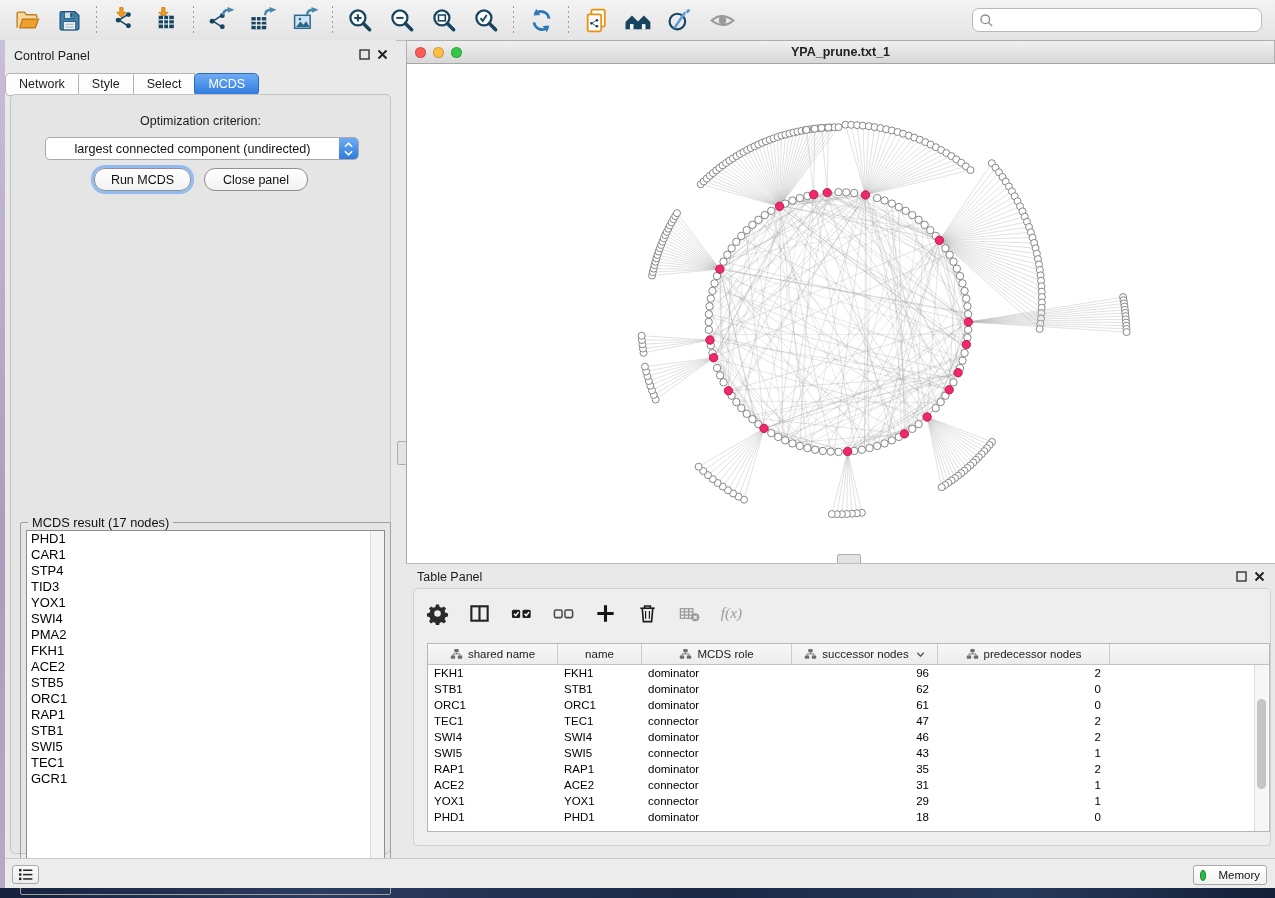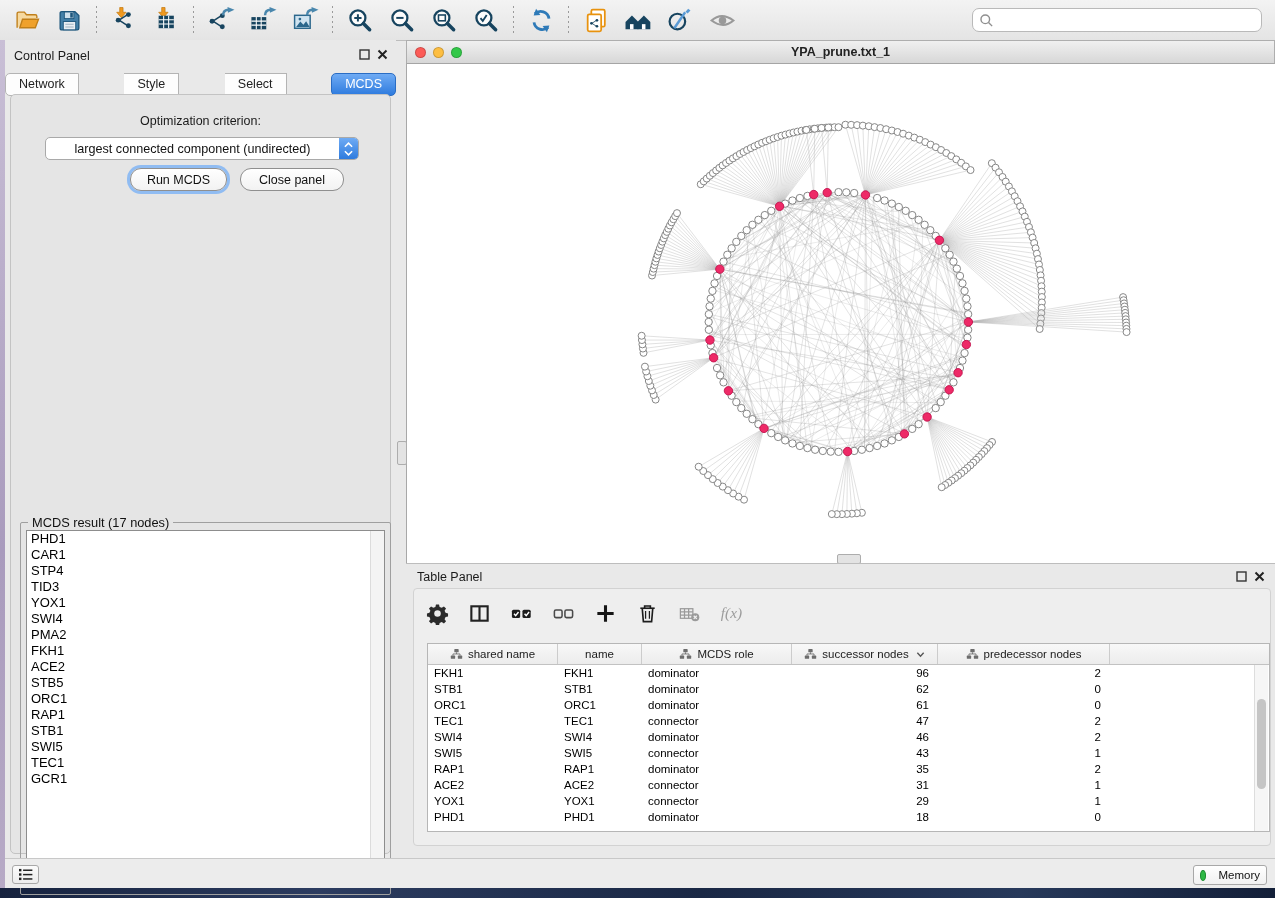--- a/index.html
+++ b/index.html
@@ -31,40 +31,40 @@
   #strip-bottom{left:0;top:888px;width:1275px;height:10px;
     background:linear-gradient(90deg,#16223e,#2c3c60 25%,#1a2845 55%,#27395b 80%,#131f38);}
 
   
   #control-panel{left:5px;top:40px;width:391px;height:818px;background:#e9e9e9;}
   .panel-title{font-size:12.5px;color:#1a1a1a;}
   #cp-title{left:9px;top:9px;}
   .win-btns{position:absolute;display:flex;gap:7px;align-items:center;}
   #cp-btns{right:8px;top:9px;}
   .win-btn svg{width:11px;height:11px;display:block;}
-  #cp-tabs{position:absolute;left:0;top:33px;width:100%;display:flex;justify-content:space-between;}
+  #cp-tabs{position:absolute;left:0;top:33px;width:100%;display:flex;justify-content:flex-start;}
   .cp-tab{height:21px;padding:0 13px;font-size:12.5px;line-height:21px;background:#fdfdfd;
     border:1px solid #b4b4b4;border-left:none;color:#222;}
   .cp-tab:first-child{border-left:1px solid #b4b4b4;border-radius:5px 0 0 5px;}
   .cp-tab:last-child{border-radius:0 5px 5px 0;}
   .cp-tab.active{background:linear-gradient(180deg,#6fabf4,#2e7bde);color:#fff;
     border:1px solid #2a6dc4;border-radius:5px;margin-left:-1px;}
   #cp-inner{left:5px;top:54px;width:379px;height:758px;background:#e5e5e5;
     border:1px solid #c3c3c3;border-radius:5px;}
   #opt-label{left:0;top:19px;width:100%;text-align:center;font-size:12.5px;}
   #criterion{left:34px;top:42px;width:314px;height:23px;background:#fff;
     border:1px solid #a9a9a9;border-radius:5px;display:flex;align-items:center;box-sizing:border-box;}
   #criterion-text{flex:1;text-align:center;font-size:12.6px;color:#111;}
   #criterion-stepper{width:19px;height:21px;border-radius:0 4px 4px 0;
     background:linear-gradient(180deg,#6fabf4,#2e7bde);display:flex;flex-direction:column;
     align-items:center;justify-content:center;gap:2px;}
   #criterion-stepper svg{width:9px;height:6px;display:block;}
   .btn{position:absolute;height:23px;background:linear-gradient(180deg,#ffffff,#f2f2f2);
     border:1px solid #8f8f8f;border-radius:11px;font-size:12.5px;color:#111;
-    display:flex;align-items:center;justify-content:center;margin-left:36px;}
+    display:flex;align-items:center;justify-content:center;}
   #run-btn{left:83px;top:73px;width:97px;box-shadow:0 0 0 3px rgba(122,178,245,.8);}
   #close-btn{left:193px;top:73px;width:104px;}
 
   #mcds-group{left:9px;top:427px;width:369px;height:371px;border:1px solid #9f9f9f;
     border-radius:2px;}
   #mcds-legend{position:absolute;left:7px;top:-8px;background:#e5e5e5;padding:0 4px;
     font-size:12.8px;color:#111;}
   #mcds-listbox{position:absolute;left:5px;top:7px;width:357px;height:356px;background:#fff;
     border:1px solid #8d8d8d;overflow:hidden;}
   #mcds-scroll{position:absolute;right:0;top:0;width:13px;height:100%;background:#f4f4f4;

